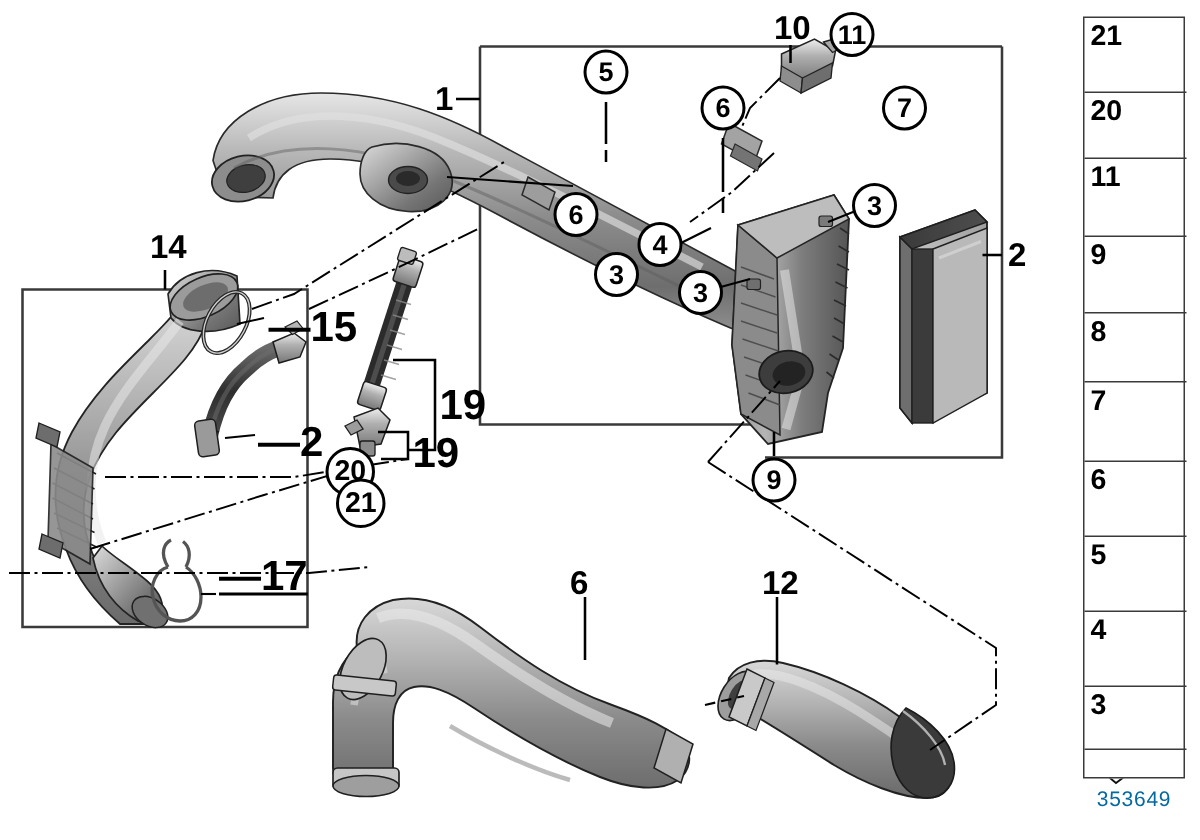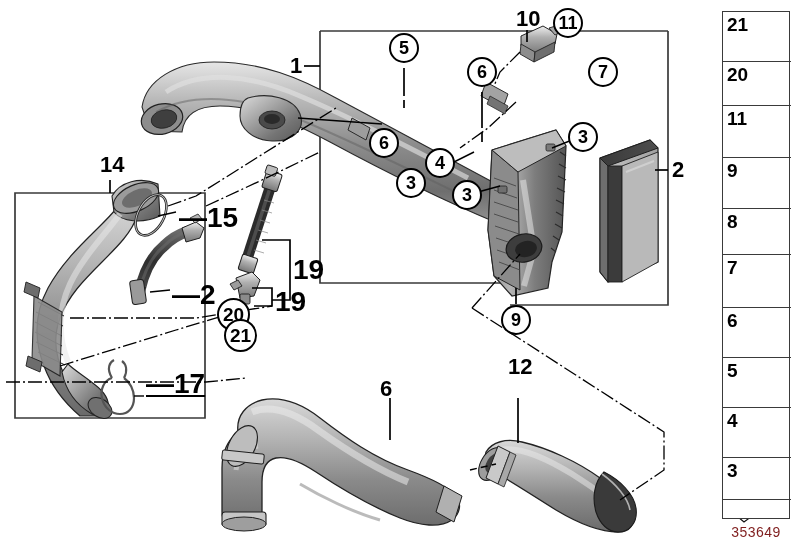--- a/index.html
+++ b/index.html
@@ -40,21 +40,21 @@
     position:absolute;left:0;width:68px;box-sizing:border-box;
     border-bottom:1.4px solid #3a3a3a;
   }
   .scell.last{border-bottom:none;}
   .snum{
     position:absolute;left:4px;top:3px;font-weight:bold;font-size:19px;
     color:#000;font-family:"Liberation Sans", sans-serif;line-height:1;
   }
   #diagid{
     position:absolute;left:722px;top:524px;width:68px;text-align:center;
-    font-size:14px;color:#7f1d1d;font-family:"Liberation Sans", sans-serif;
+    font-size:14px;color:#0369a1;font-family:"Liberation Sans", sans-serif;
     letter-spacing:.5px;
   }
 </style>
 </head>
 <body>
 
 <div id="stage">
 
   <svg id="art" viewBox="0 0 800 560">
     <defs>
@@ -491,21 +491,21 @@
       <g>
         <path d="M732,512 L770,498 L784,498 L770,506 L788,506 L788,516 L752,516 L744,522 L732,512 Z" fill="#ffffff" stroke="#111" stroke-width="1.2"></path>
         <path d="M734,512 L748,504 L748,510 L788,510 L788,516 L752,516 Z" fill="#111"></path>
       </g>
     </g>
   </svg>
 
   <div class="lbl l22" style="left:290px;top:55px;">1</div>
   <div class="lbl l22" style="left:672px;top:159px;">2</div>
   <div class="lbl l22" style="left:516px;top:8px;">10</div>
-  <div class="lbl l22" style="left:508px;top:356px;">12</div>
+  <div class="lbl l22" style="left:508px;top:378px;">12</div>
   <div class="lbl l22" style="left:380px;top:378px;">6</div>
   <div class="lbl l22" style="left:100px;top:154px;">14</div>
   <div class="lbl l20" style="left:179px;top:204px;">—15</div>
   <div class="lbl l20" style="left:172px;top:281px;">—2</div>
   <div class="lbl l20" style="left:146px;top:370px;text-decoration:underline;">—17</div>
   <div class="lbl l20" style="left:293px;top:256px;">19</div>
   <div class="lbl l20" style="left:275px;top:288px;">19</div>
 
   <div class="circ" style="left:389px;top:33px;">5</div>
   <div class="circ" style="left:467px;top:57px;">6</div>

